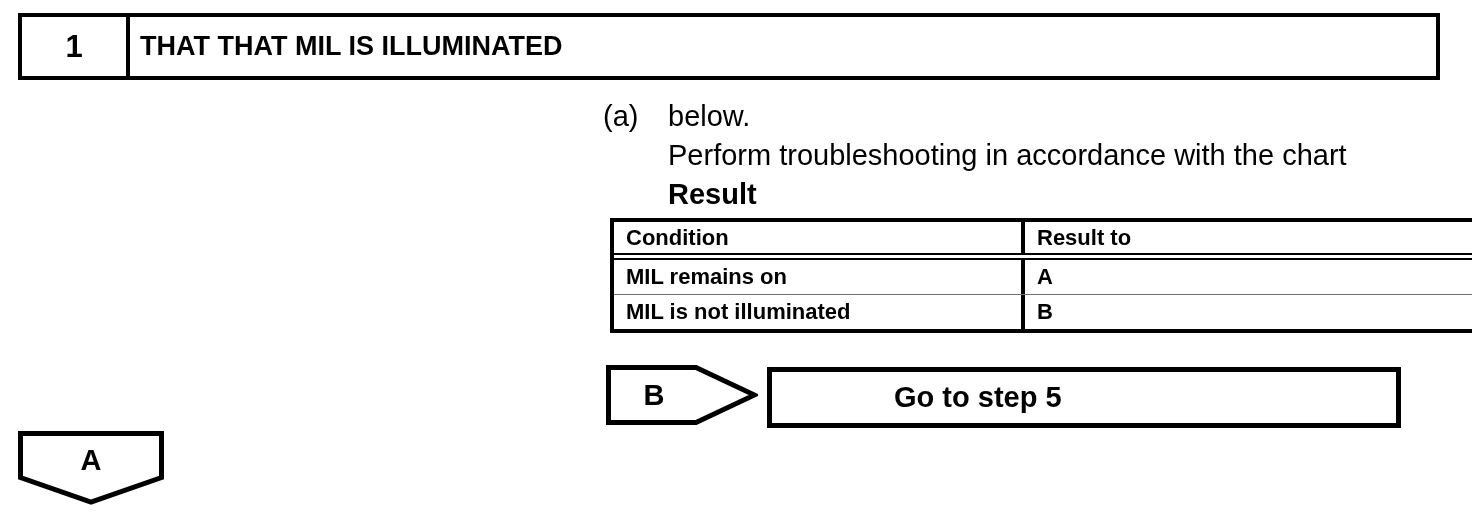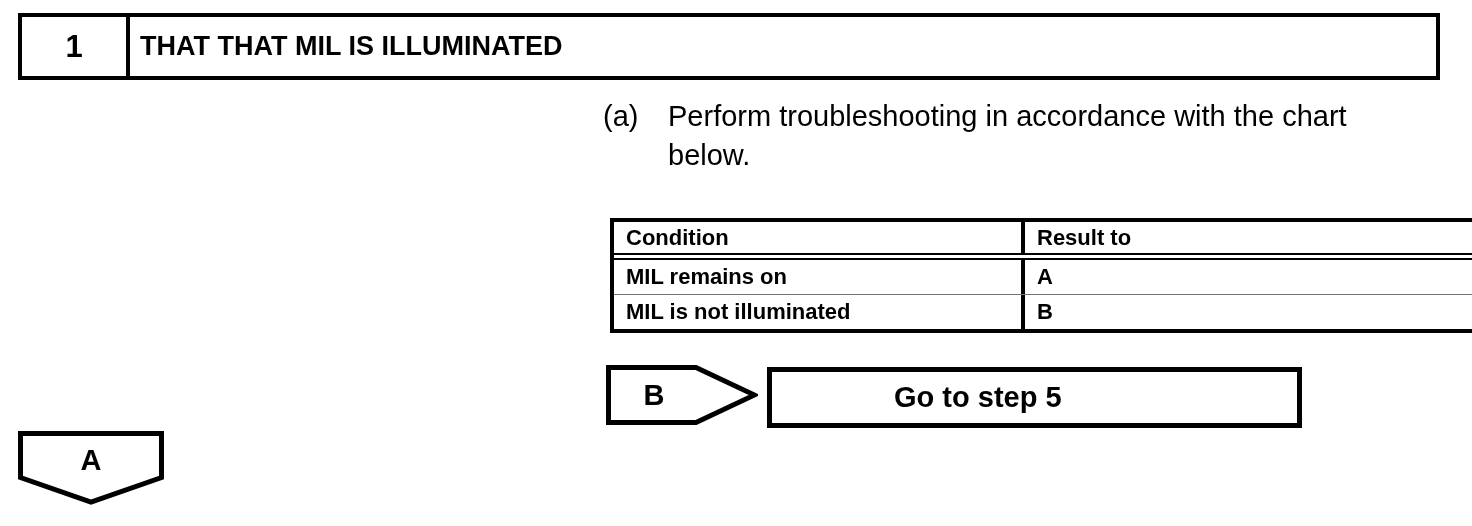--- a/index.html
+++ b/index.html
@@ -126,21 +126,21 @@
     display: flex;
     align-items: center;
     justify-content: center;
     font-size: 29px;
     font-weight: bold;
   }
   .goto-box {
     position: absolute;
     left: 767px;
     top: 367px;
-    width: 535px;
+    width: 634px;
     height: 61px;
     border: 5px solid #000;
     box-sizing: border-box;
     display: flex;
     align-items: center;
     background: #fff;
   }
   .goto-label {
     padding-left: 122px;
     font-size: 29px;
@@ -175,22 +175,23 @@
 <div class="sheet">
 
   <div class="step-header">
     <div class="step-number">1</div>
     <div class="step-title">THAT THAT MIL IS ILLUMINATED</div>
   </div>
 
   <div class="instruction">
     <div class="instruction-marker">(a)</div>
     <div class="instruction-text">
+      <div>below.</div>
       <div>Perform troubleshooting in accordance with the chart</div>
-      <div>below.</div>
+      <div class="result-label">Result</div>
     </div>
   </div>
 
   <div class="result-table">
     <div class="tr tr-head">
       <div class="td-cond">Condition</div>
       <div class="td-proc">Result to</div>
     </div>
     <div class="tr tr-row1">
       <div class="td-cond">MIL remains on</div>

